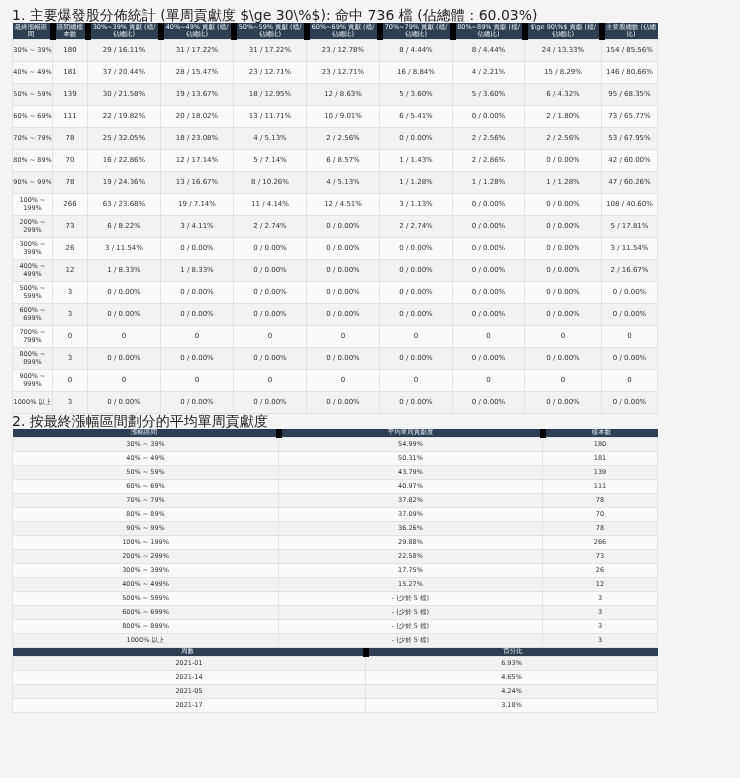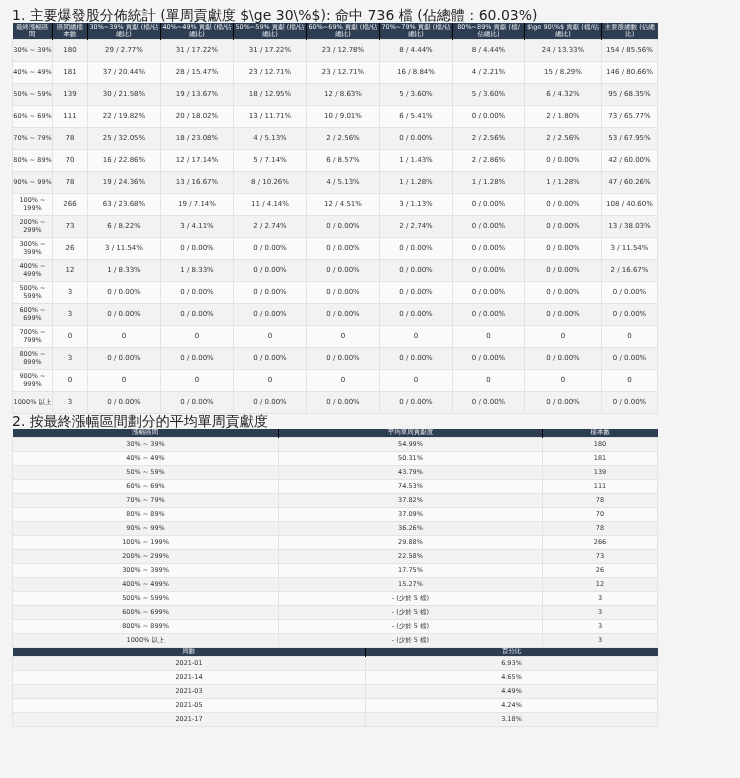--- a/index.html
+++ b/index.html
@@ -14,21 +14,21 @@
       font-size: 11.5px; font-weight: normal; margin: 0; height: 15px; line-height: 15px;
       padding-left: 3px;
     }
     h2.section-title {
       font-size: 14px; font-weight: normal; margin: 0; height: 15px; line-height: 15px;
     }
     table { border-collapse: collapse; table-layout: fixed; }
     th {
       background: #2e3e52; color: #e8ecf0; font-weight: normal;
       font-size: 6.5px; line-height: 7.5px; padding: 0 1px; text-align: center;
-      border-right: 1px solid #000000;
+      border-right: 6px solid #000000;
     }
     th:last-child { border-right: none; }
     td {
       font-size: 7px; text-align: center; color: #333;
       border: 1px solid #e3e3e3; padding: 0;
     }
     tr:nth-child(odd) td { background: #f2f2f2; }
     tr:nth-child(even) td { background: #fafafa; }
 
     table.dist { width: 645px; }
@@ -74,21 +74,21 @@
         <th>70%~79% 貢獻 (檔/佔總比)</th>
         <th>80%~89% 貢獻 (檔/佔總比)</th>
         <th>$\ge 90\%$ 貢獻 (檔/佔總比)</th>
         <th>主要股總數 (佔總比)</th>
       </tr>
     </thead>
     <tbody id="dist-body">
         <tr>
           <td class="range">30% ~ 39%</td>
           <td>180</td>
-          <td>29 / 2.77%</td>
+          <td>29 / 16.11%</td>
           <td>31 / 17.22%</td>
           <td>31 / 17.22%</td>
           <td>23 / 12.78%</td>
           <td>8 / 4.44%</td>
           <td>8 / 4.44%</td>
           <td>24 / 13.33%</td>
           <td>154 / 85.56%</td>
         </tr>
         <tr>
           <td class="range">40% ~ 49%</td>
@@ -177,21 +177,21 @@
         <tr>
           <td class="range">200% ~ 299%</td>
           <td>73</td>
           <td>6 / 8.22%</td>
           <td>3 / 4.11%</td>
           <td>2 / 2.74%</td>
           <td>0 / 0.00%</td>
           <td>2 / 2.74%</td>
           <td>0 / 0.00%</td>
           <td>0 / 0.00%</td>
-          <td>13 / 38.03%</td>
+          <td>5 / 17.81%</td>
         </tr>
         <tr>
           <td class="range">300% ~ 399%</td>
           <td>26</td>
           <td>3 / 11.54%</td>
           <td>0 / 0.00%</td>
           <td>0 / 0.00%</td>
           <td>0 / 0.00%</td>
           <td>0 / 0.00%</td>
           <td>0 / 0.00%</td>
@@ -310,21 +310,21 @@
           <td>50.31%</td>
           <td>181</td>
         </tr>
         <tr>
           <td>50% ~ 59%</td>
           <td>43.79%</td>
           <td>139</td>
         </tr>
         <tr>
           <td>60% ~ 69%</td>
-          <td>74.53%</td>
+          <td>40.97%</td>
           <td>111</td>
         </tr>
         <tr>
           <td>70% ~ 79%</td>
           <td>37.82%</td>
           <td>78</td>
         </tr>
         <tr>
           <td>80% ~ 89%</td>
           <td>37.09%</td>
@@ -392,24 +392,20 @@
     <tbody id="weeks-body">
         <tr>
           <td>2021-01</td>
           <td>6.93%</td>
         </tr>
         <tr>
           <td>2021-14</td>
           <td>4.65%</td>
         </tr>
         <tr>
-          <td>2021-03</td>
-          <td>4.49%</td>
-        </tr>
-        <tr>
           <td>2021-05</td>
           <td>4.24%</td>
         </tr>
         <tr>
           <td>2021-17</td>
           <td>3.18%</td>
         </tr>
       </tbody>
   </table>
 </div>

